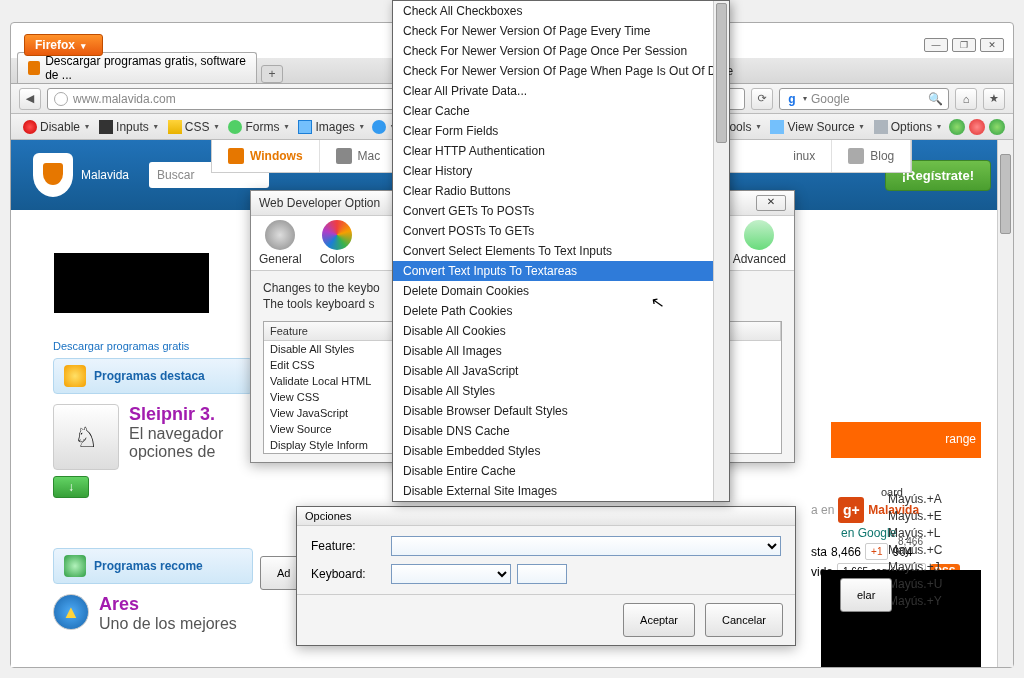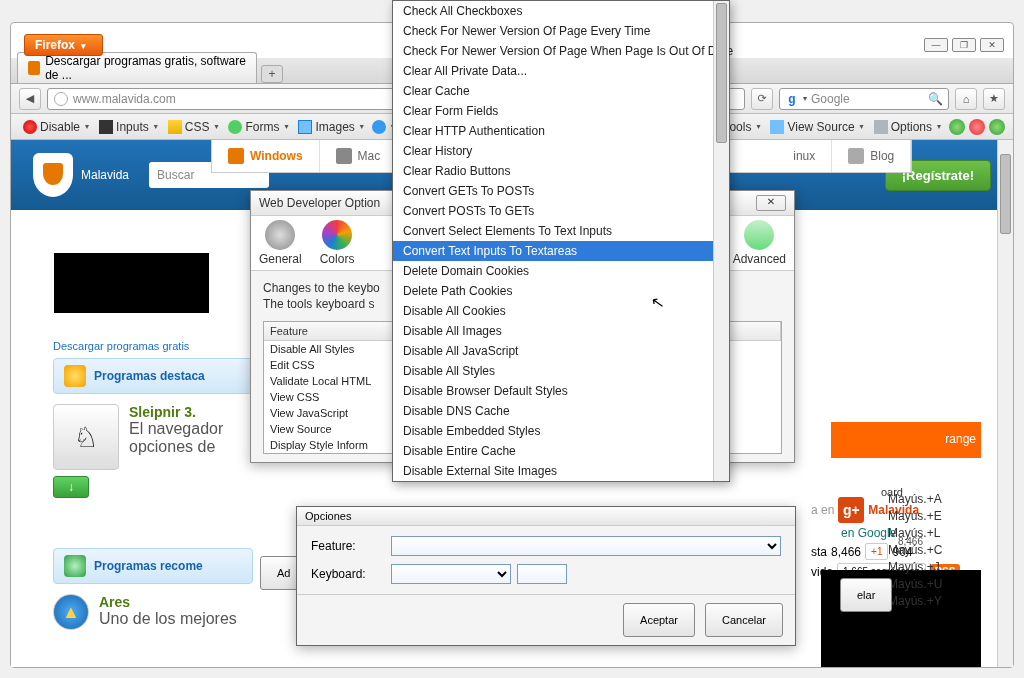--- a/index.html
+++ b/index.html
@@ -43,21 +43,21 @@
 .pagetab { padding:8px 16px; display:flex; align-items:center; gap:6px; color:#666; border-right:1px solid #e0e0e0; }
 .pagetab.active { color:#e67700; font-weight:bold; }
 .pagetab .pic { width:16px; height:16px; background:#ccc; border-radius:2px; }
 .pagetab.active .pic { background:#e67700; }
 .left-col { position:absolute; left:42px; top:200px; width:200px; }
 .link-small { color:#1971c2; font-size:11px; }
 .sec-head { margin-top:6px; background:linear-gradient(#eaf4fd,#d0e8f8); border:1px solid #b3d7ef; border-radius:4px; padding:6px 10px; color:#1864ab; font-size:14px; font-weight:bold; display:flex; align-items:center; gap:8px; }
 .sec-head .star { width:22px; height:22px; background:radial-gradient(circle,#ffe066,#f59f00); border-radius:4px; }
 .prog-item { display:flex; gap:10px; margin-top:10px; }
 .prog-thumb { width:66px; height:66px; background:linear-gradient(#fff,#ddd); border:1px solid #ccc; border-radius:4px; display:flex; align-items:center; justify-content:center; font-size:28px; }
-.prog-title { color:#4d7c0f; font-weight:bold; font-size:14px; }
+.prog-title { color:#a21caf; font-weight:bold; font-size:18px; }
 .prog-desc { color:#555; font-size:16px; }
 .dl-btn { width:36px; height:22px; background:linear-gradient(#63d364,#37a038); border:1px solid #2b8a2e; border-radius:3px; color:#fff; text-align:center; line-height:20px; margin-top:6px; }
 .scrollbar { position:absolute; right:0; top:0; bottom:0; width:16px; background:#f0f0f0; border-left:1px solid #ccc; }
 .scrollbar .thumb { position:absolute; left:2px; right:2px; top:14px; height:80px; background:#c0c0c0; border:1px solid #999; border-radius:2px; }
 
 .dlg-opt { position:absolute; left:250px; top:190px; width:545px; background:#f4f4f4; border:1px solid #888; box-shadow:0 3px 12px rgba(0,0,0,.3); z-index:5; }
 .dlg-opt .titlebar { background:linear-gradient(#fdfdfd,#e6e6e6); padding:4px 8px; font-size:11px; color:#333; border-bottom:1px solid #ccc; display:flex; align-items:center; }
 .dlg-opt .close { margin-left:auto; width:30px; height:16px; border:1px solid #999; border-radius:2px; text-align:center; font-size:10px; }
 .dlg-toolbar { background:#fff; border-bottom:1px solid #ccc; padding:4px 8px; display:flex; gap:18px; }
 .dlg-tool { display:flex; flex-direction:column; align-items:center; font-size:11px; color:#333; }
@@ -343,20 +343,21 @@
   <div class="btns">
     <button>Aceptar</button>
     <button>Cancelar</button>
   </div>
 </div>
 
 <div class="bigmenu">
   <div id="menu-items">
       <div class="mitem">Check All Checkboxes</div>
       <div class="mitem">Check For Newer Version Of Page Every Time</div>
+      <div class="mitem">Check For Newer Version Of Page Once Per Session</div>
       <div class="mitem">Check For Newer Version Of Page When Page Is Out Of Date</div>
       <div class="mitem">Clear All Private Data...</div>
       <div class="mitem">Clear Cache</div>
       <div class="mitem">Clear Form Fields</div>
       <div class="mitem">Clear HTTP Authentication</div>
       <div class="mitem">Clear History</div>
       <div class="mitem">Clear Radio Buttons</div>
       <div class="mitem">Convert GETs To POSTs</div>
       <div class="mitem">Convert POSTs To GETs</div>
       <div class="mitem">Convert Select Elements To Text Inputs</div>

